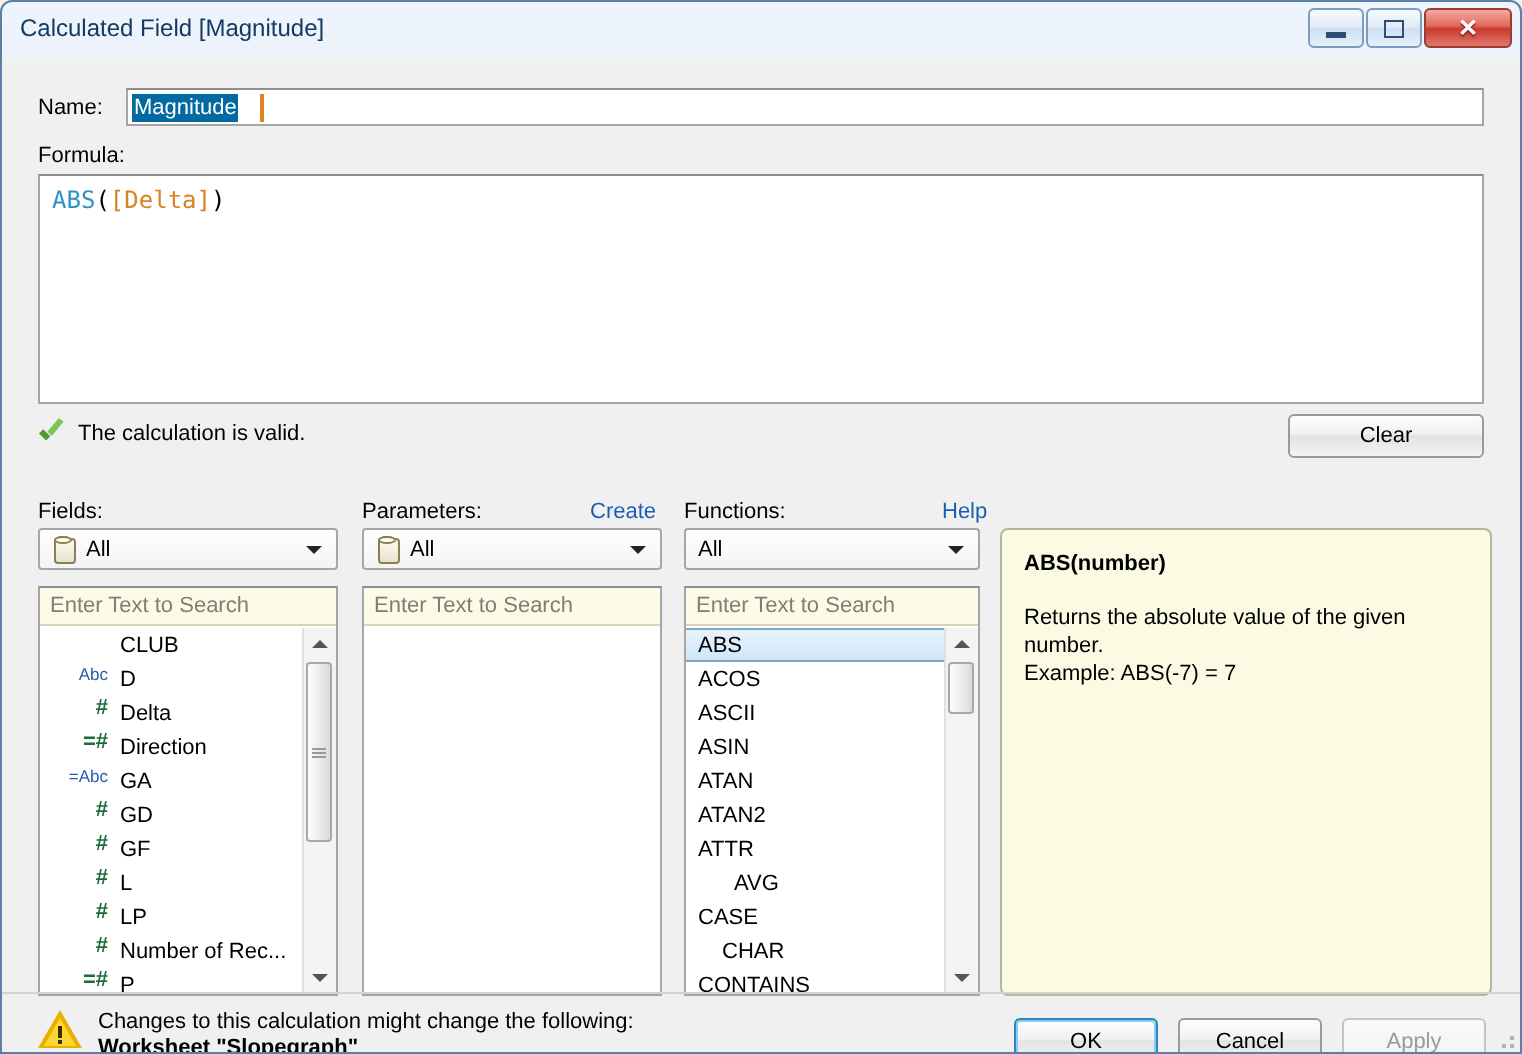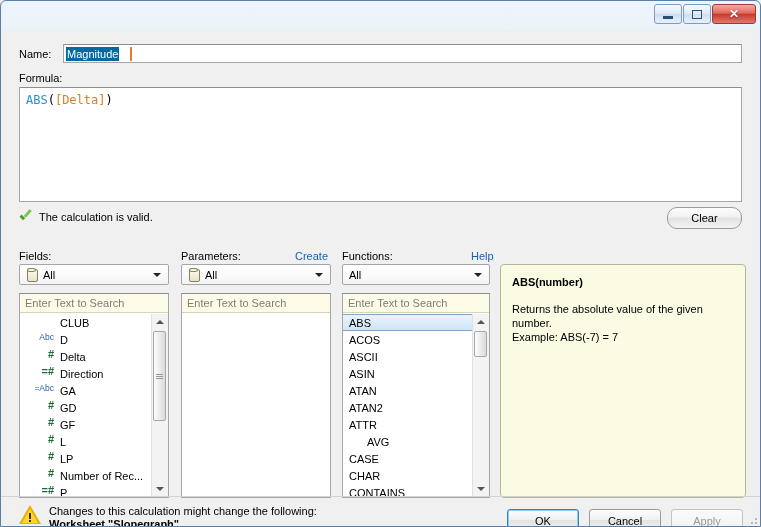--- a/index.html
+++ b/index.html
@@ -95,21 +95,21 @@
     font-family:"Liberation Sans",sans-serif;font-size:11px;color:#000;
     display:flex;align-items:center;justify-content:center;
     cursor:default;
   }
   .btn.focus{
     border:1px solid #2c86c4;
     box-shadow:0 0 0 1px #8ecaf0 inset;
   }
   .btn.disabled{color:#9a9a9a;border-color:#c4c4c4;
     background:linear-gradient(to bottom,#fafafa 0%,#f2f2f2 100%);}
-  .btn-clear{position:absolute;right:18px;top:177px;width:75px;height:22px;border-radius:10px;}
+  .btn-clear{position:absolute;right:18px;top:177px;width:98px;height:22px;}
   
   .col-head{position:absolute;font-size:11px;}
   .link{color:#1a5fb4;cursor:pointer;}
   .combo{
     position:absolute;height:21px;box-sizing:border-box;
     border:1px solid #a6a6a6;border-radius:2px;
     background:linear-gradient(to bottom,#ffffff 0%,#f4f4f4 100%);
     display:flex;align-items:center;
   }
   .db-icon{
@@ -210,20 +210,21 @@
   .footer-btns .btn{width:72px;height:23px;}
   .grip-corner{position:absolute;right:3px;bottom:2px;width:10px;height:10px;}
   .grip-corner i{position:absolute;width:2px;height:2px;background:#b5b5b5;}
 </style>
 </head>
 <body>
 
 <div class="window">
 
   <div class="titlebar">
+    <div class="title-text">Calculated Field [Magnitude]</div>
     <div class="wbtns">
       <div class="wbtn">
         <div class="glyph-min"></div>
       </div>
       <div class="wbtn">
         <div class="glyph-max"></div>
       </div>
       <div class="wbtn close">
         <span class="glyph-close">✕</span>
       </div>
@@ -351,21 +352,21 @@
       <div class="list-body" id="funcs-body">
           <div class="list-item sel" style="padding-left: 6px;">ABS</div>
           <div class="list-item" style="padding-left: 6px;">ACOS</div>
           <div class="list-item" style="padding-left: 6px;">ASCII</div>
           <div class="list-item" style="padding-left: 6px;">ASIN</div>
           <div class="list-item" style="padding-left: 6px;">ATAN</div>
           <div class="list-item" style="padding-left: 6px;">ATAN2</div>
           <div class="list-item" style="padding-left: 6px;">ATTR</div>
           <div class="list-item" style="padding-left: 24px;">AVG</div>
           <div class="list-item" style="padding-left: 6px;">CASE</div>
-          <div class="list-item" style="padding-left: 6px;">CHAR</div>
+          <div class="list-item" style="padding-left: 18px;">CHAR</div>
           <div class="list-item" style="padding-left: 6px;">CONTAINS</div>
         </div>
       <div class="sbar">
         <div class="sbtn up">
             <span class="tri-up"></span>
           </div>
         <div class="thumb" style="top:17px;height:26px;"></div>
         <div class="sbtn dn">
             <span class="tri-dn"></span>
           </div>

